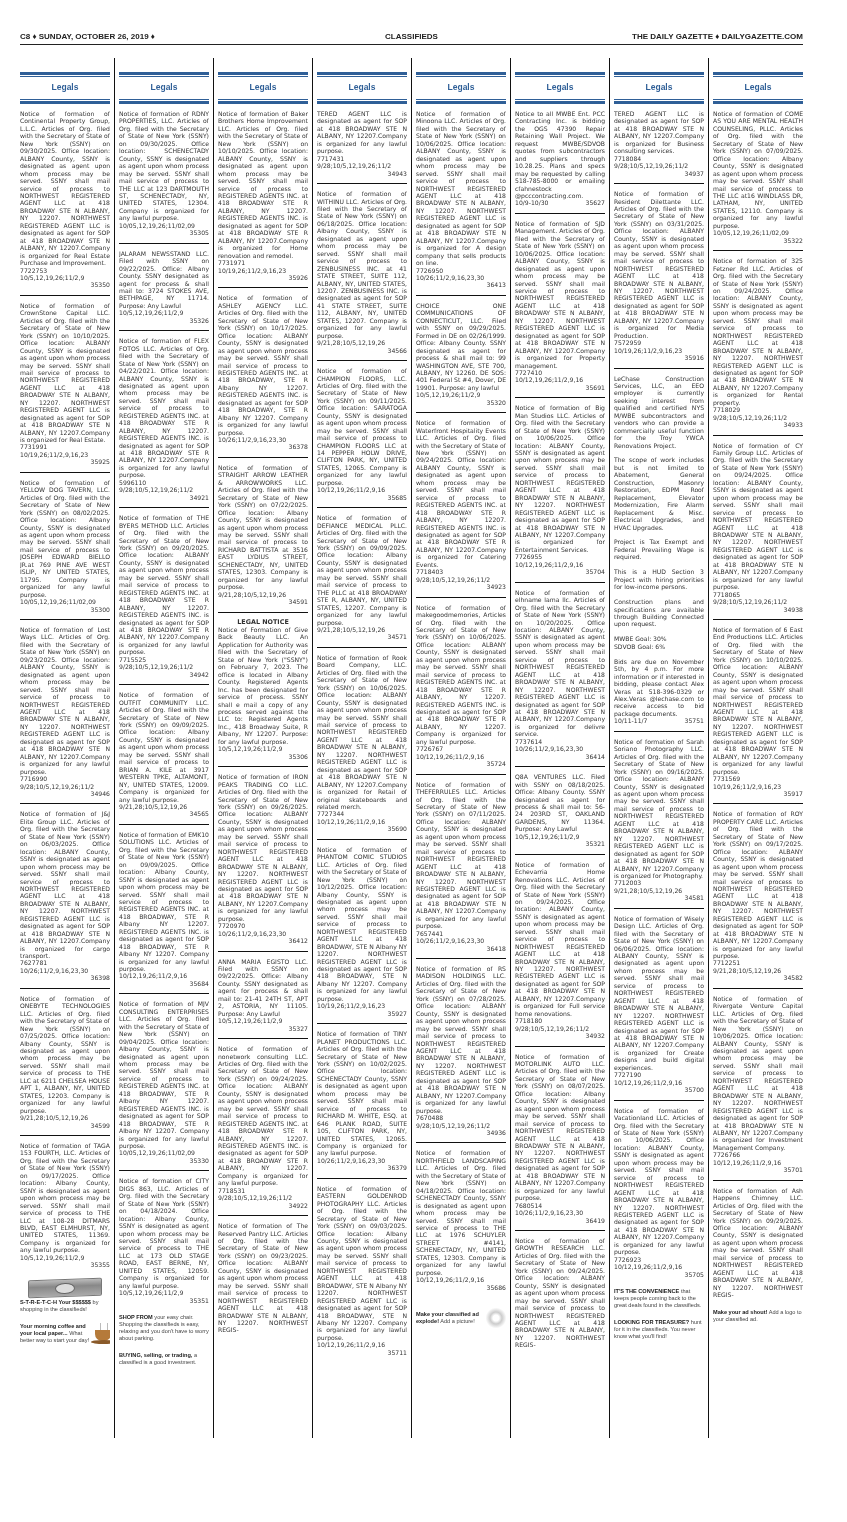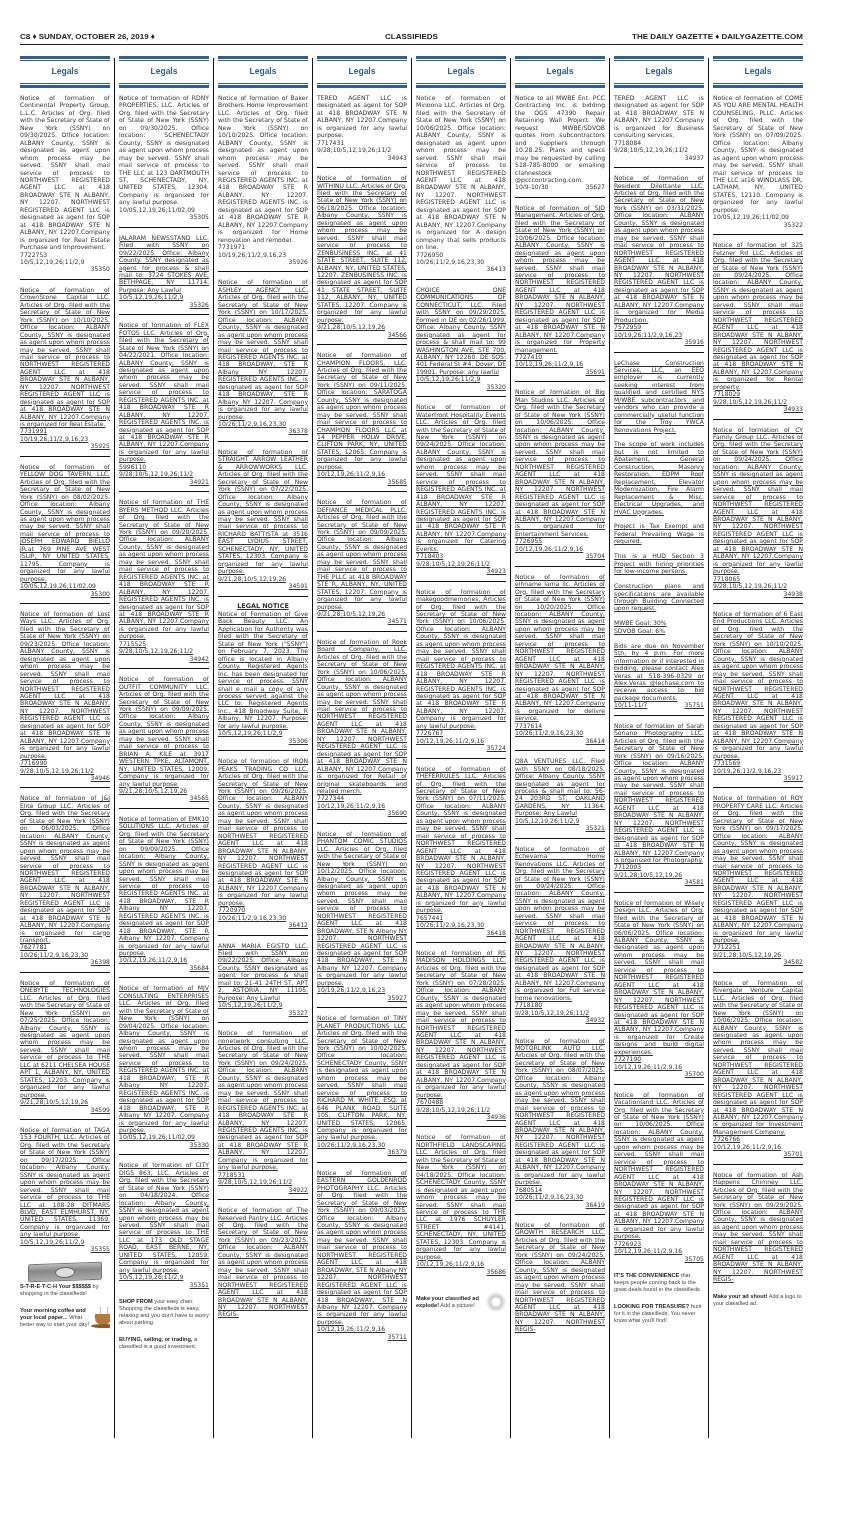--- a/index.html
+++ b/index.html
@@ -1,36 +1,36 @@
 <!DOCTYPE html>
 <html><head>
 <meta charset="utf-8">
 <style>
   html, body { margin: 0; padding: 0; background: #ffffff; }
   body { width: 847px; height: 1522px; overflow: hidden; position: relative; font-family: "DejaVu Sans", sans-serif; color: #222; }
   .masthead { position: absolute; left: 20px; right: 44px; top: 28px; height: 16px; display: flex; justify-content: space-between; align-items: center; font-family: "Liberation Sans", sans-serif; font-weight: bold; font-size: 8px; letter-spacing: 0; color: #222; }
   .masthead .center { position: absolute; left: 0; right: 0; text-align: center; pointer-events: none; }
   .masthead .left, .masthead .right { position: relative; z-index: 1; }
   .rule { position: absolute; left: 20px; right: 44px; top: 44px; height: 1px; background: #222; }
-  .columns { position: absolute; left: 20px; top: 56px; width: 783px; height: 1440px; display: grid; grid-template-columns: repeat(8, 1fr); column-gap: 9px; }
+  .columns { position: absolute; left: 20px; top: 72px; width: 783px; height: 1440px; display: grid; grid-template-columns: repeat(8, 1fr); column-gap: 9px; }
   .col { position: relative; overflow: hidden; height: 1440px; }
   .col + .col::before { content: ""; position: absolute; }
   .sep { position: absolute; top: 58px; width: 1px; background: #111; height: 1380px; }
   .col-head { height: 38px; position: relative; }
   .col-head .bar1 { position: absolute; left: 0; right: 0; top: 0; height: 3px; background: #2f5f97; }
   .col-head .bar1b { position: absolute; left: 0; right: 0; top: 4px; height: 1px; background: #2f5f97; }
   .col-head .title { position: absolute; left: 0; right: 0; top: 10px; text-align: center; font-family: "Liberation Sans", sans-serif; font-weight: bold; font-size: 8.5px; color: #2f5f97; }
   .col-head .bar2 { position: absolute; left: 0; right: 0; top: 27px; height: 1px; background: #2f5f97; }
   .col-head .bar2b { position: absolute; left: 0; right: 0; top: 29px; height: 3px; background: #2f5f97; }
   .notice { font-size: 6.1px; line-height: 7.45px; text-align: justify; color: #333; hyphens: auto; }
   .notice .body { display: block; }
   .notice .ref { display: block; }
   .notice .num { display: block; text-align: right; }
   .notice .heading { display: block; text-align: center; font-weight: bold; font-size: 6.4px; }
-  .notice + .notice { margin-top: 6px; padding-top: 6px; border-top: 1px solid #111; text-decoration: underline; }
+  .notice + .notice { margin-top: 6px; padding-top: 6px; border-top: 1px solid #111; }
   .promo { font-family: "Liberation Sans", sans-serif; font-size: 5.6px; line-height: 7px; color: #444; margin-top: 10px; }
   .promo b { color: #222; }
   .money { width: 72px; height: 16px; margin: 6px auto 2px; background: linear-gradient(180deg,#bbb,#888 40%,#aaa); border: 1px solid #777; border-radius: 2px; transform: skewY(-2deg); position: relative; }
   .money::after { content: ""; position: absolute; left: 26px; top: 3px; width: 18px; height: 9px; border-radius: 50%; background: #ddd; border: 1px solid #666; }
   .coffee-wrap { display: flex; justify-content: space-between; align-items: center; margin-top: 8px; }
   .coffee { width: 26px; height: 22px; position: relative; }
   .coffee .cup { position: absolute; left: 4px; top: 7px; width: 16px; height: 11px; background: #b57a3a; border-radius: 0 0 7px 7px; }
   .coffee .saucer { position: absolute; left: 0; top: 17px; width: 26px; height: 4px; background: #8a5a2a; border-radius: 50%; }
   .coffee .steam { position: absolute; left: 9px; top: 0; width: 6px; height: 7px; border-left: 1px solid #bbb; border-right: 1px solid #bbb; }
   .starburst { display: inline-block; width: 22px; height: 22px; background: radial-gradient(circle,#fff 20%,#ccc 40%,transparent 70%); vertical-align: middle; }

